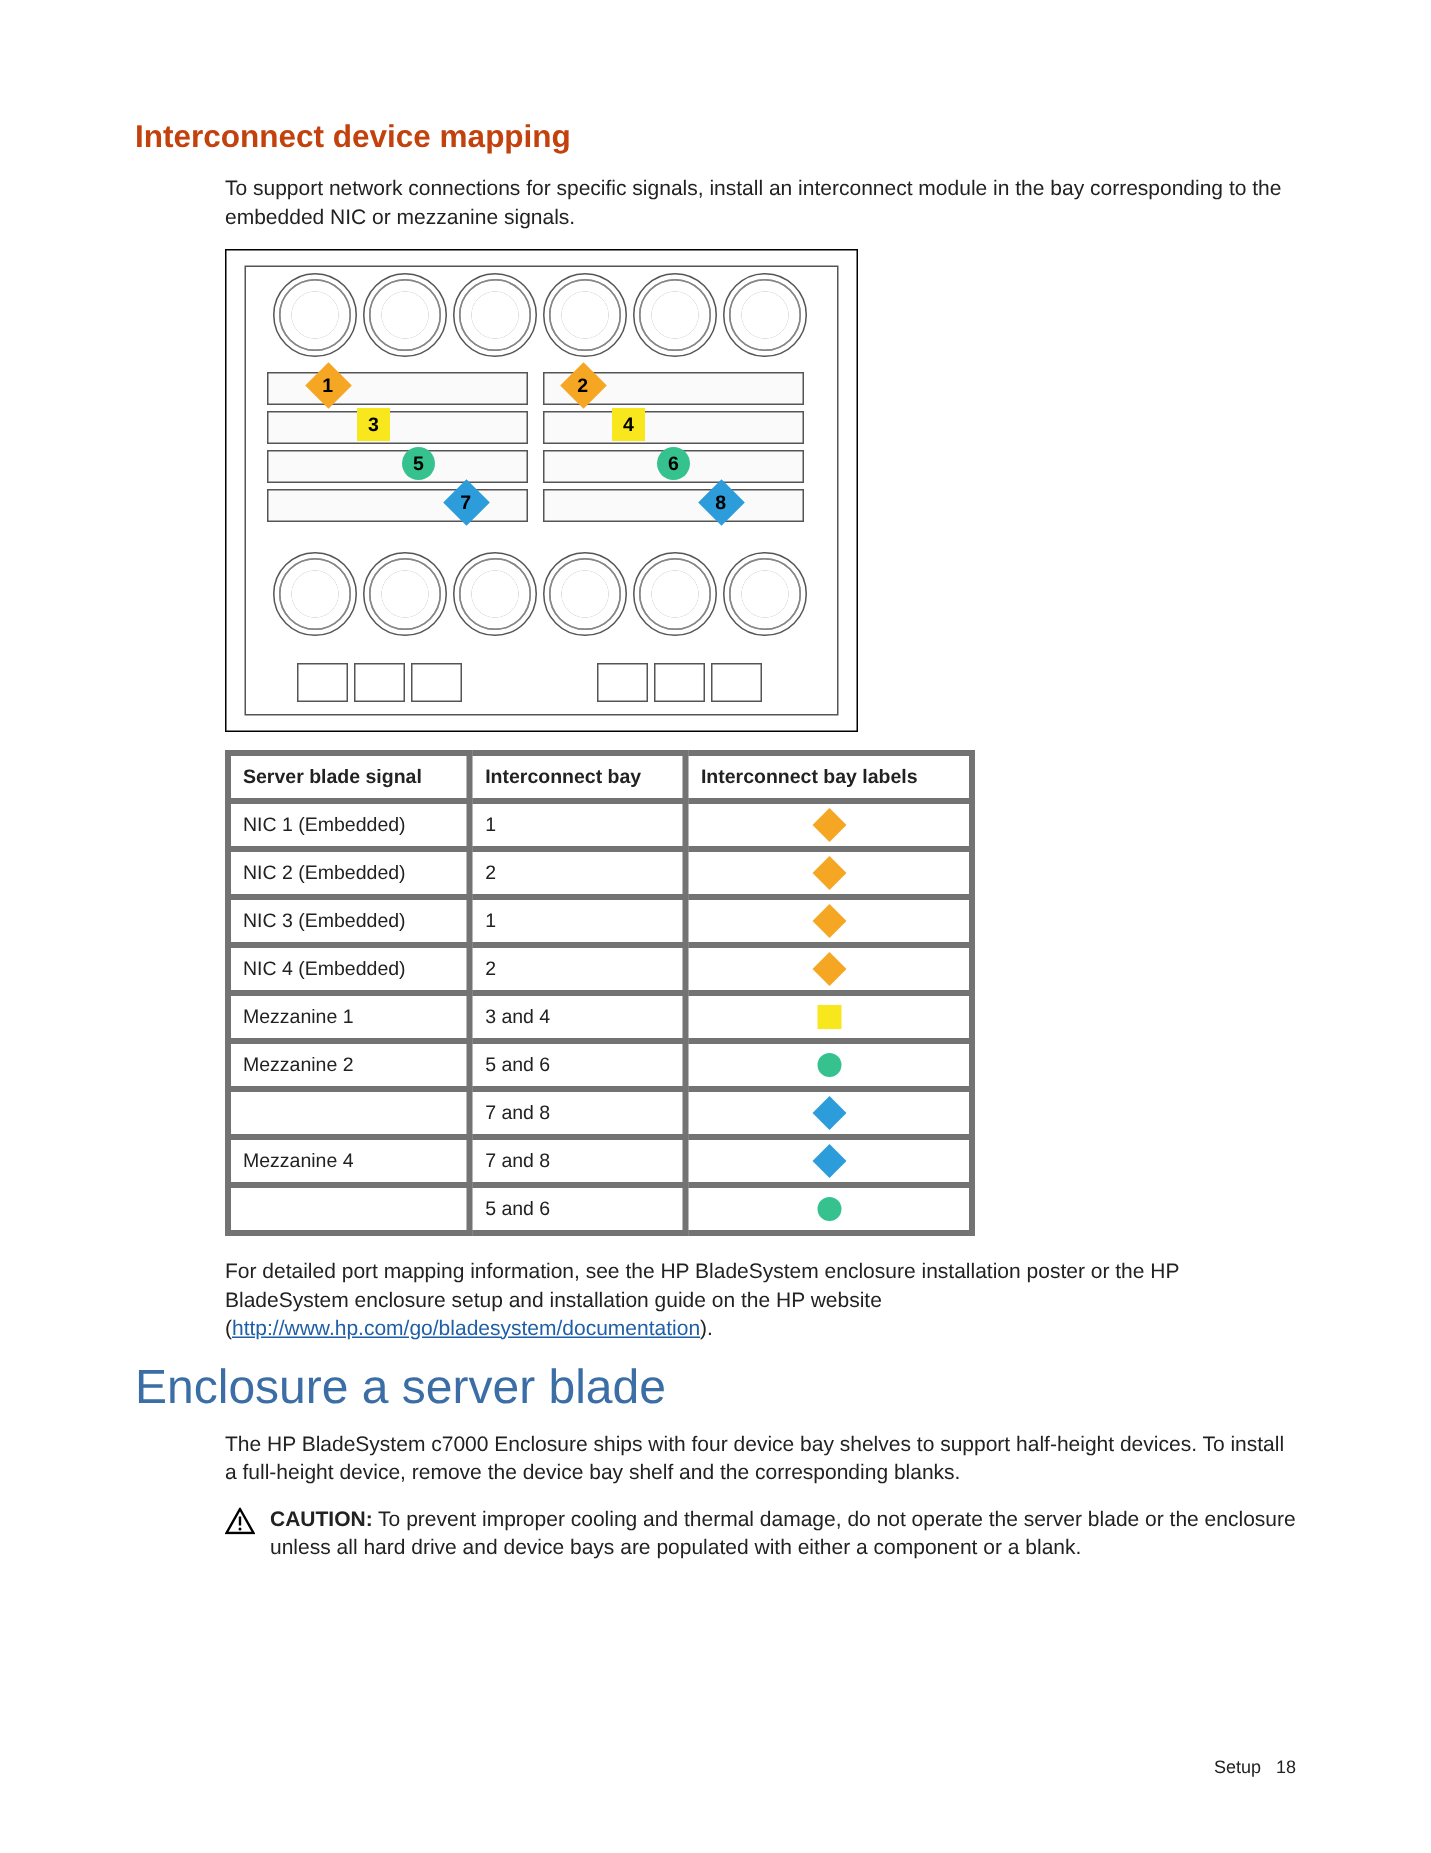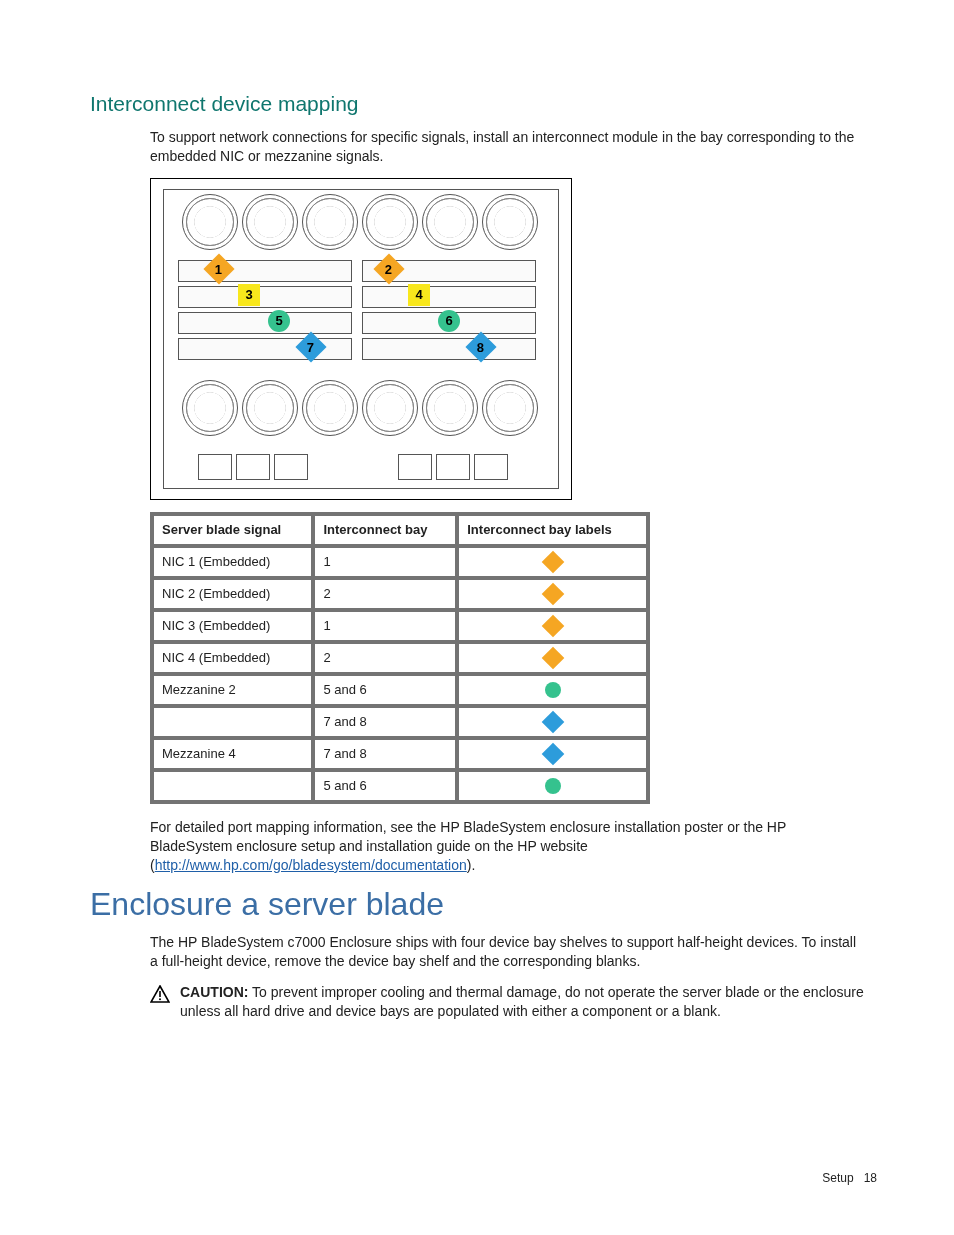--- a/index.html
+++ b/index.html
@@ -15,24 +15,24 @@
     width: 954px;
     height: 1235px;
     position: relative;
     box-sizing: border-box;
     padding: 80px 90px 0 90px;
   }
   .content-indent {
     margin-left: 60px;
   }
   h2.section-sub {
-    color: #0f766e;
-    font-weight: 400;
+    color: #c2410c;
+    font-weight: 700;
     font-size: 21px;
-    margin: 12px 0 12px 0;
+    margin: 0 0 12px 0;
   }
   p.body {
     font-size: 14px;
     line-height: 1.35;
     margin: 0 0 12px 0;
   }
   .diagram {
     border: 1px solid #000;
     width: 420px;
     height: 320px;
@@ -115,21 +115,21 @@
     left:-30px;
     top:2px;
     width:20px;
     height:18px;
   }
   .caution-icon svg { display:block; }
 
   .footer {
     position:absolute;
     bottom:50px;
-    right:77px;
+    right:90px;
     font-size:12px;
   }
 </style>
 </head>
 <body>
 
 <div class="page">
 
   <h2 class="section-sub">Interconnect device mapping</h2>
 
@@ -221,20 +221,25 @@
           </tr>
           <tr>
             <td>NIC 3 (Embedded)</td>
             <td>1</td>
             <td style="text-align: center;"><span class="shape orange"></span></td>
           </tr>
           <tr>
             <td>NIC 4 (Embedded)</td>
             <td>2</td>
             <td style="text-align: center;"><span class="shape orange"></span></td>
+          </tr>
+          <tr>
+            <td>Mezzanine 1</td>
+            <td>3 and 4</td>
+            <td style="text-align: center;"><span class="shape yellow"></span></td>
           </tr>
           <tr>
             <td>Mezzanine 2</td>
             <td>5 and 6</td>
             <td style="text-align: center;"><span class="shape green"></span></td>
           </tr>
           <tr>
             <td></td>
             <td>7 and 8</td>
             <td style="text-align: center;"><span class="shape blue"></span></td>

